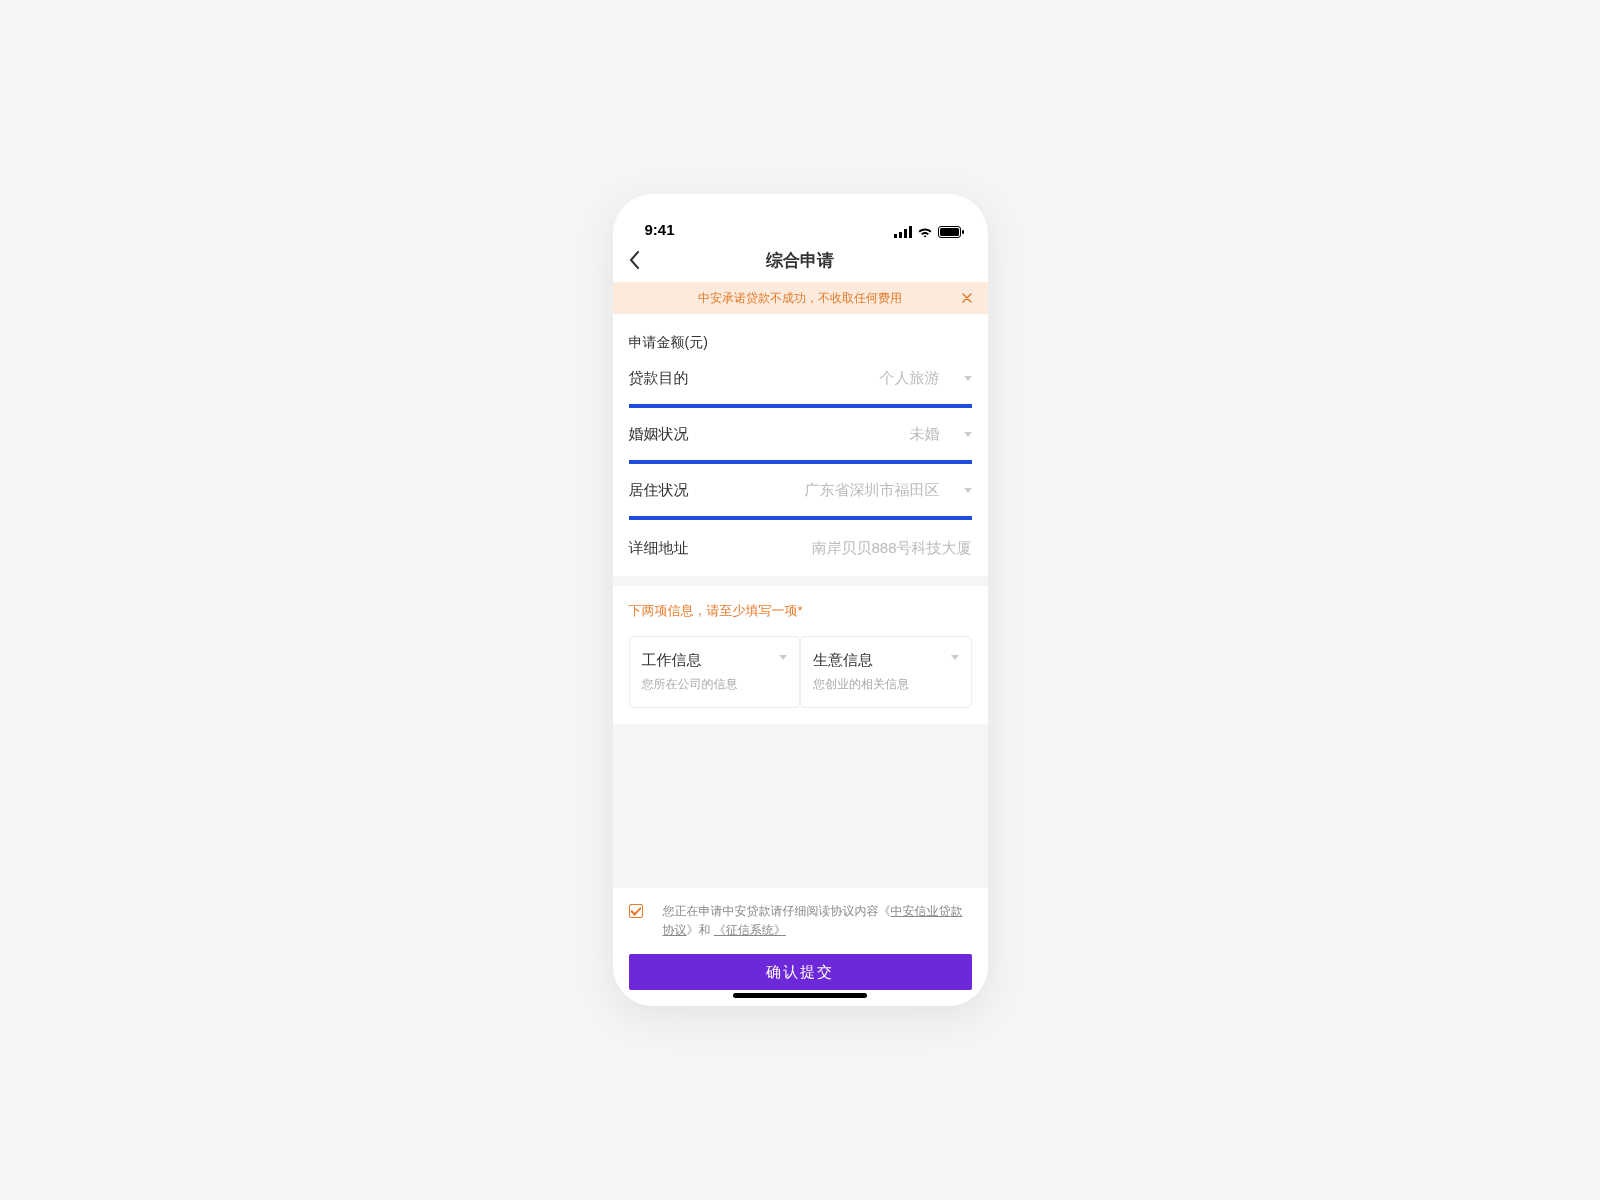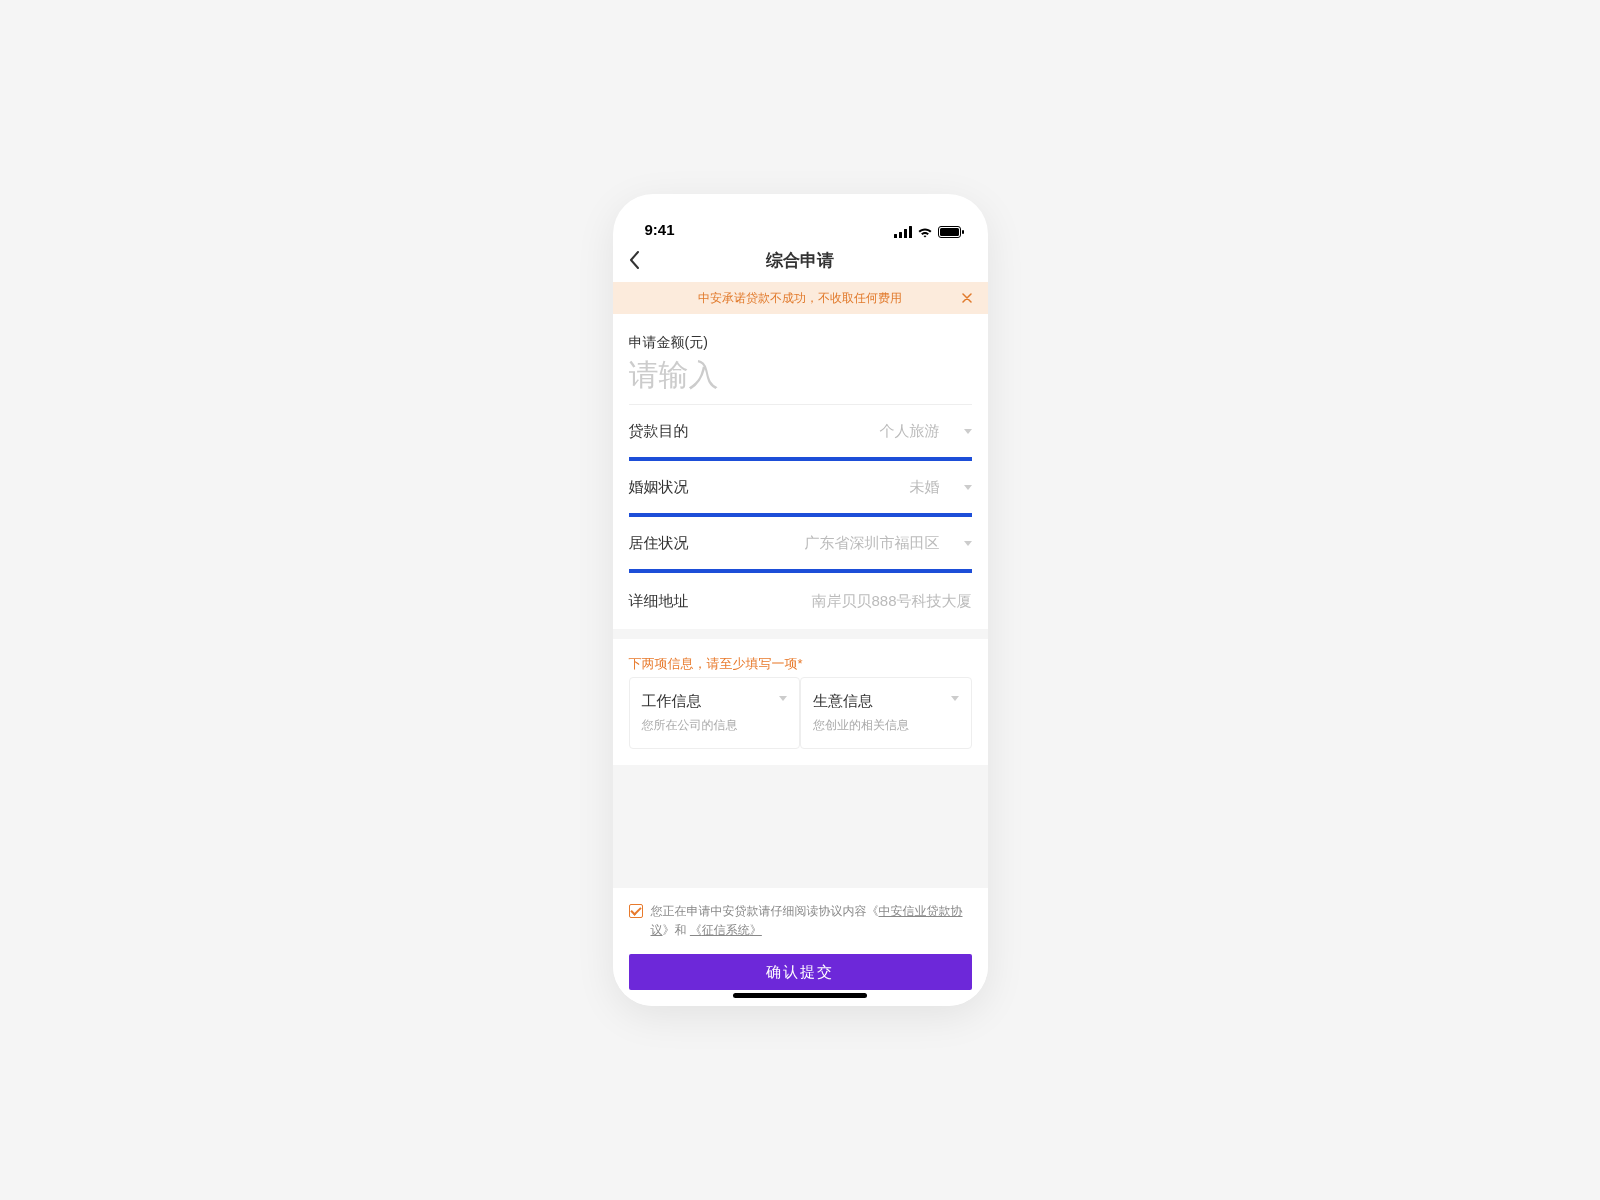--- a/index.html
+++ b/index.html
@@ -106,21 +106,21 @@
     .caret-down {
       width: 0; height: 0;
       border-left: 4px solid transparent;
       border-right: 4px solid transparent;
       border-top: 5px solid #ccc;
     }
     .section2 { padding: 16px; background: #fff; }
     .section2-title {
       font-size: 13px;
       color: #E87A2C;
-      margin-bottom: 4px;
+      margin-bottom: 16px;
     }
     .section2-title .star { color: #E87A2C; }
     .cards { display: flex; gap: 0; }
     .card {
       flex: 1;
       border: 1px solid #eee;
       border-radius: 4px;
       padding: 14px 12px;
       position: relative;
     }
@@ -134,21 +134,21 @@
       border-right: 4px solid transparent;
       border-top: 5px solid #ccc;
     }
     .agree-section {
       background: #fff;
       padding: 14px 16px 16px 16px;
     }
     .agree-row {
       display: flex;
       align-items: flex-start;
-      gap: 8px;
+      gap: 20px;
       font-size: 12px;
       color: #888;
       line-height: 1.6;
       margin-bottom: 14px;
     }
     .checkbox {
       width: 14px; height: 14px;
       border: 1px solid #E87A2C;
       border-radius: 2px;
       flex-shrink: 0;
@@ -235,21 +235,20 @@
       <span>中安承诺贷款不成功，不收取任何费用</span>
       <span class="banner-close">
         <svg width="10" height="10" viewBox="0 0 10 10">
             <path d="M1 1l8 8M9 1L1 9" stroke="#E17A2C" stroke-width="1.5" stroke-linecap="round"></path>
           </svg>
       </span>
     </div>
 
     <div class="form-top">
       <div class="amount-label">申请金额(元)</div>
-      <input class="amount-input" placeholder="请输入" style="">
 
       <div class="row">
         <span class="row-label">贷款目的</span>
         <span class="row-value">
           <span>个人旅游</span>
           <span class="caret-down"></span>
         </span>
       </div>
 
       <div class="row">

